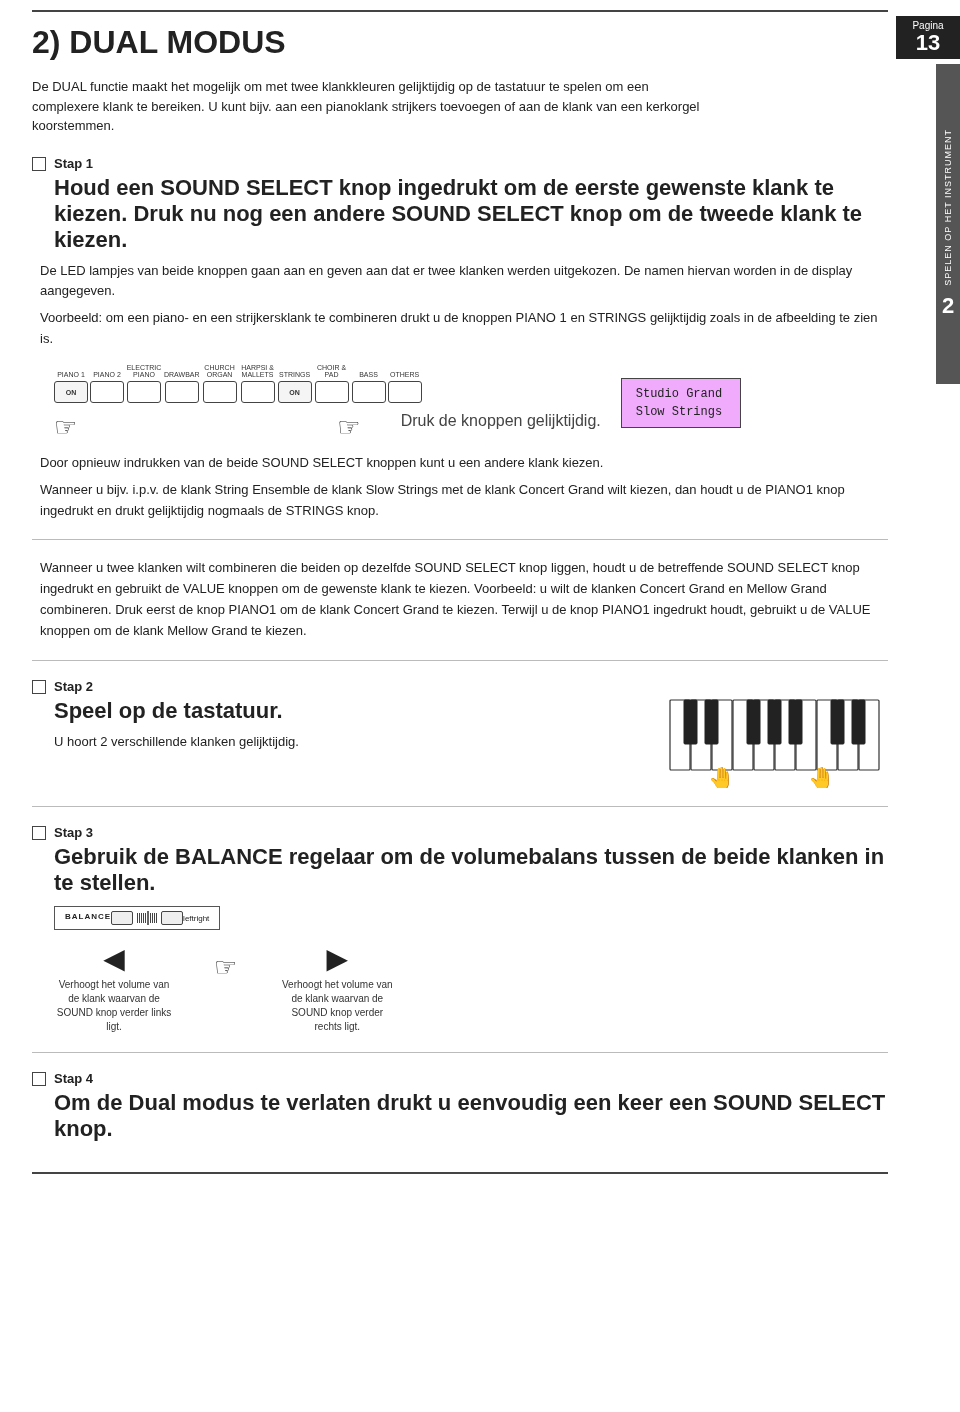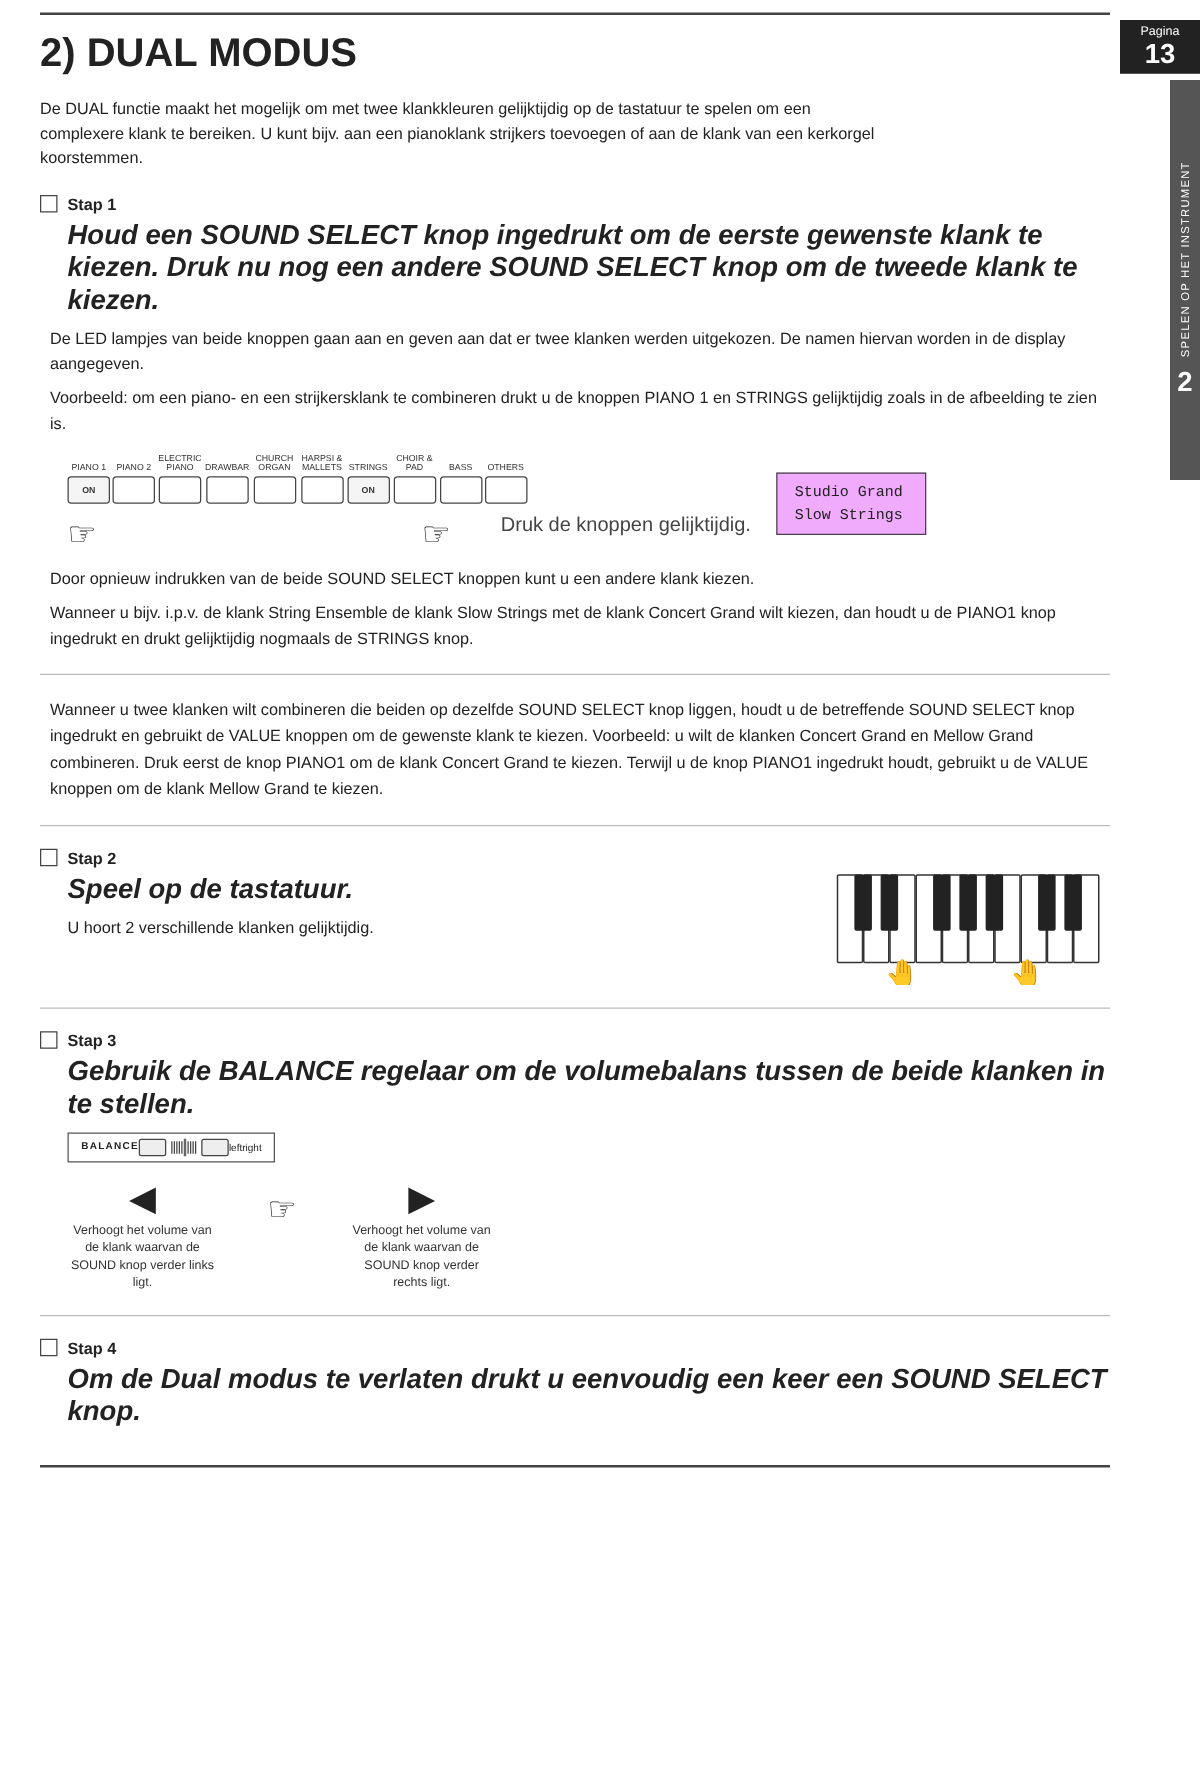--- a/index.html
+++ b/index.html
@@ -90,39 +90,38 @@
       line-height: 1.5;
       margin-bottom: 20px;
     }
 
     
     .step-container {
       margin-bottom: 18px;
     }
     .step-checkbox-row {
       display: flex;
-      align-items: center;
+      align-items: flex-end;
       margin-bottom: 4px;
     }
     .step-checkbox {
       width: 14px;
       height: 14px;
       border: 1.5px solid #444;
       display: inline-block;
       margin-right: 8px;
       flex-shrink: 0;
     }
     .step-label {
       font-size: 13px;
       font-weight: bold;
     }
     .step-heading {
       font-size: 22px;
       font-weight: bold;
-      font-style: italic;
       margin-bottom: 8px;
       margin-left: 22px;
     }
     .step-body {
       font-size: 13px;
       line-height: 1.6;
       margin-left: 8px;
     }
     .step-body p {
       margin-bottom: 6px;

